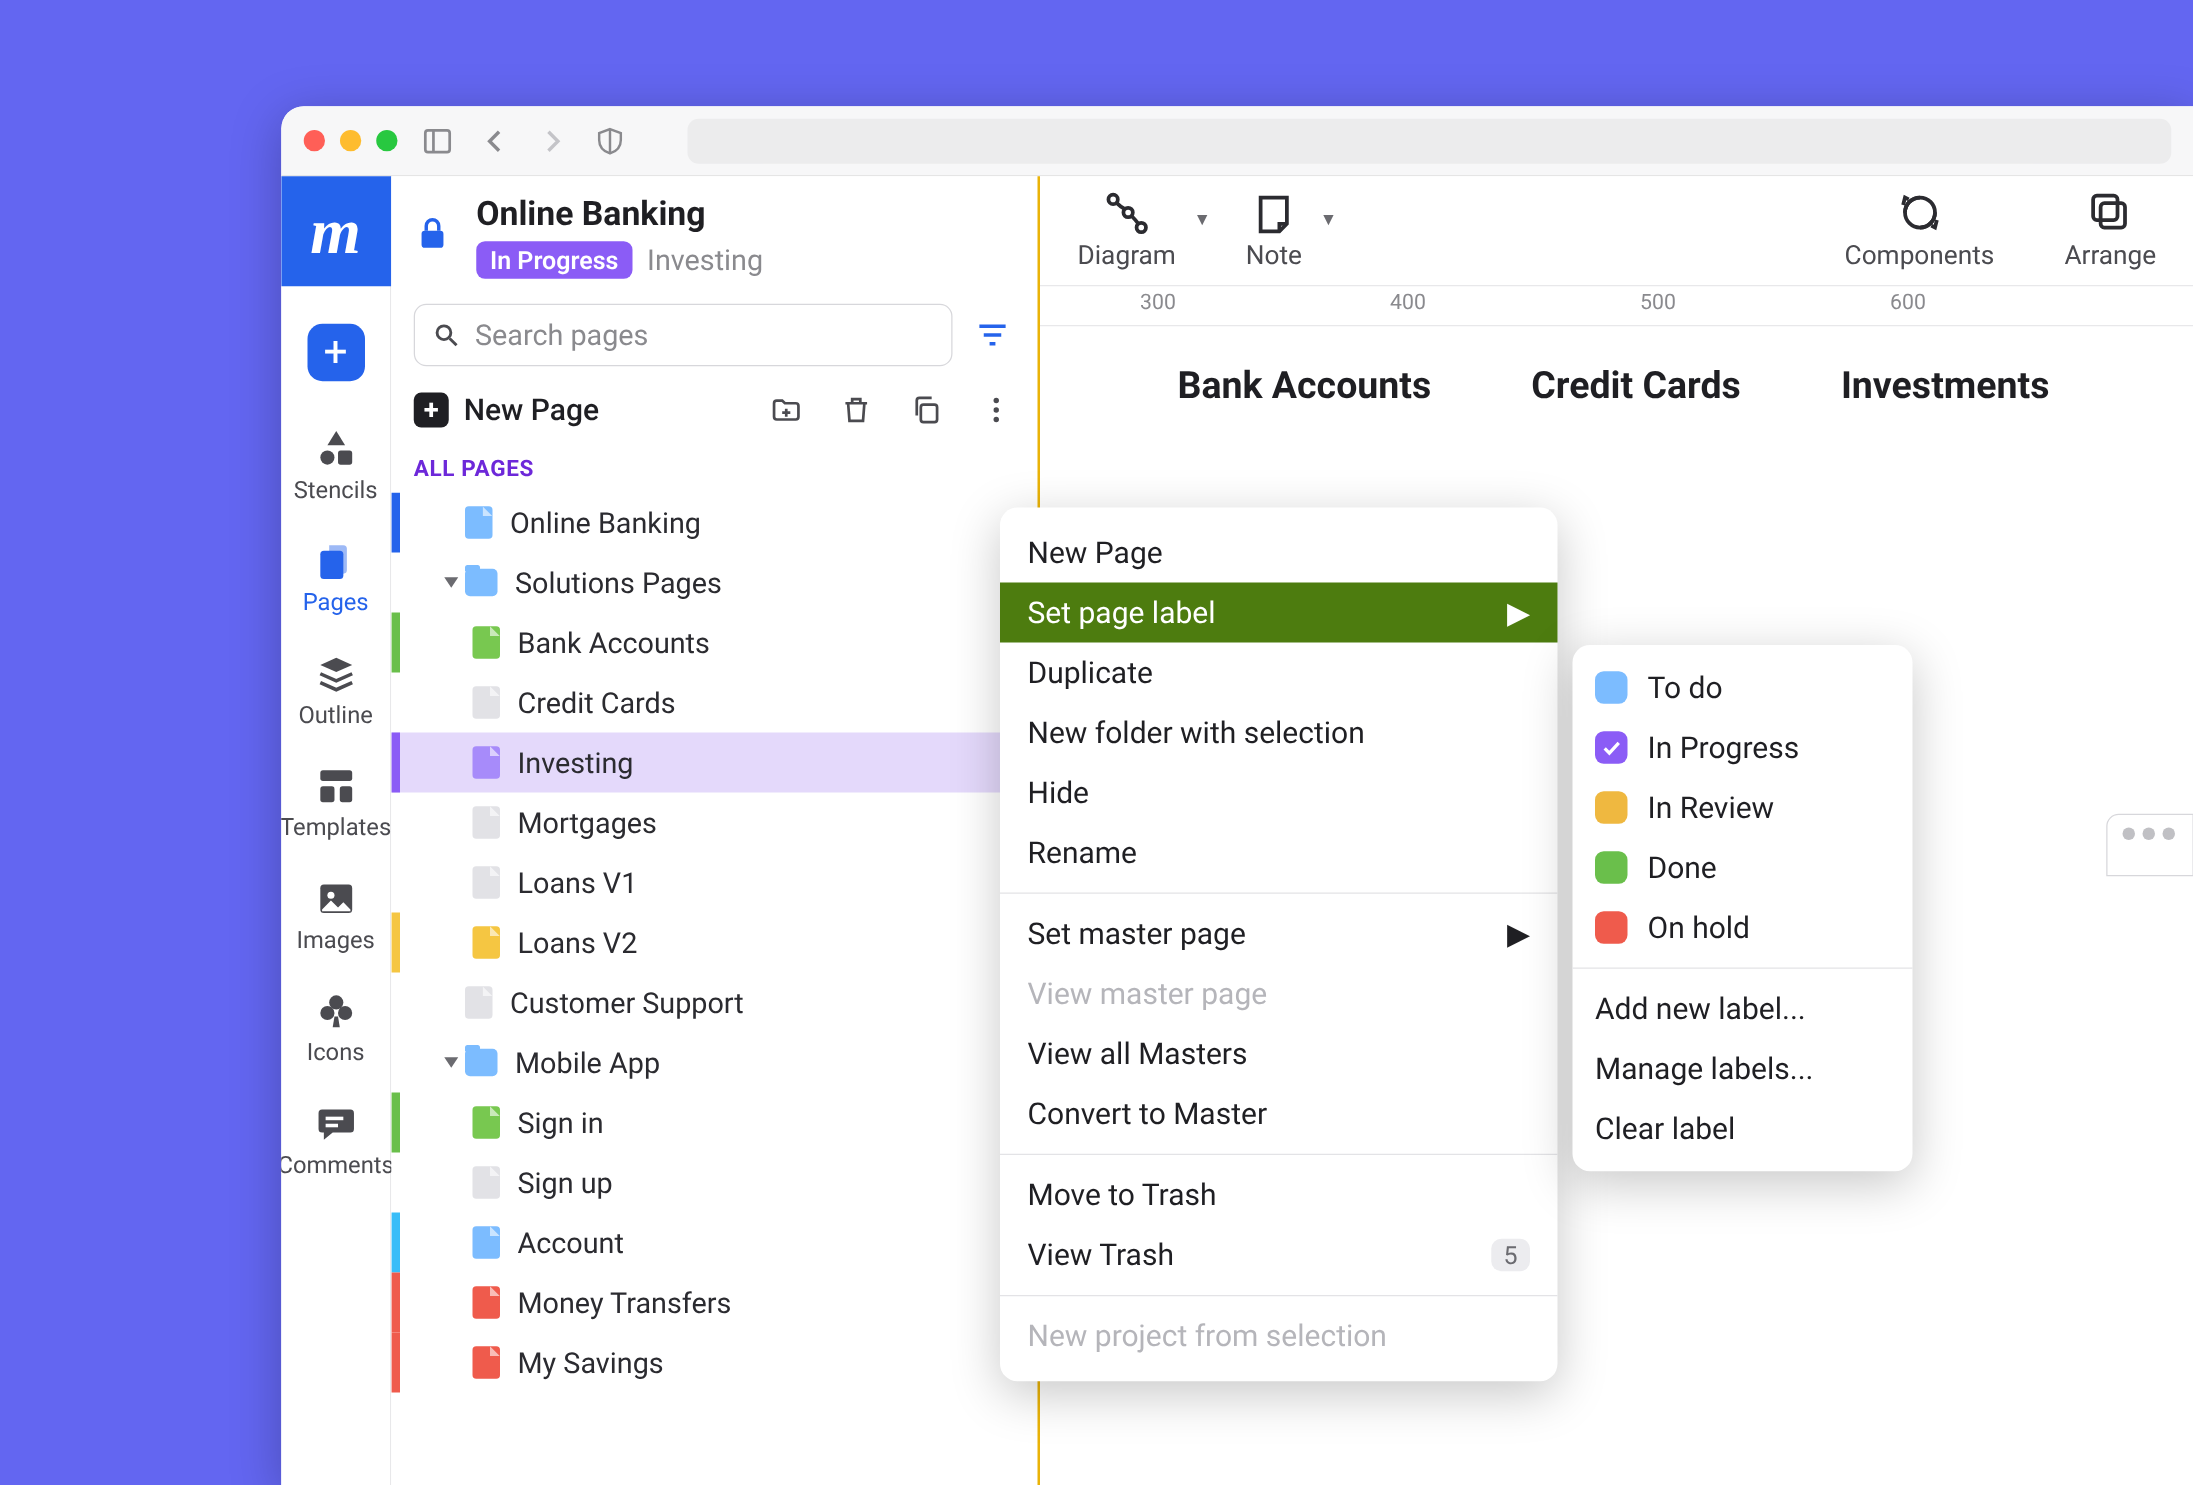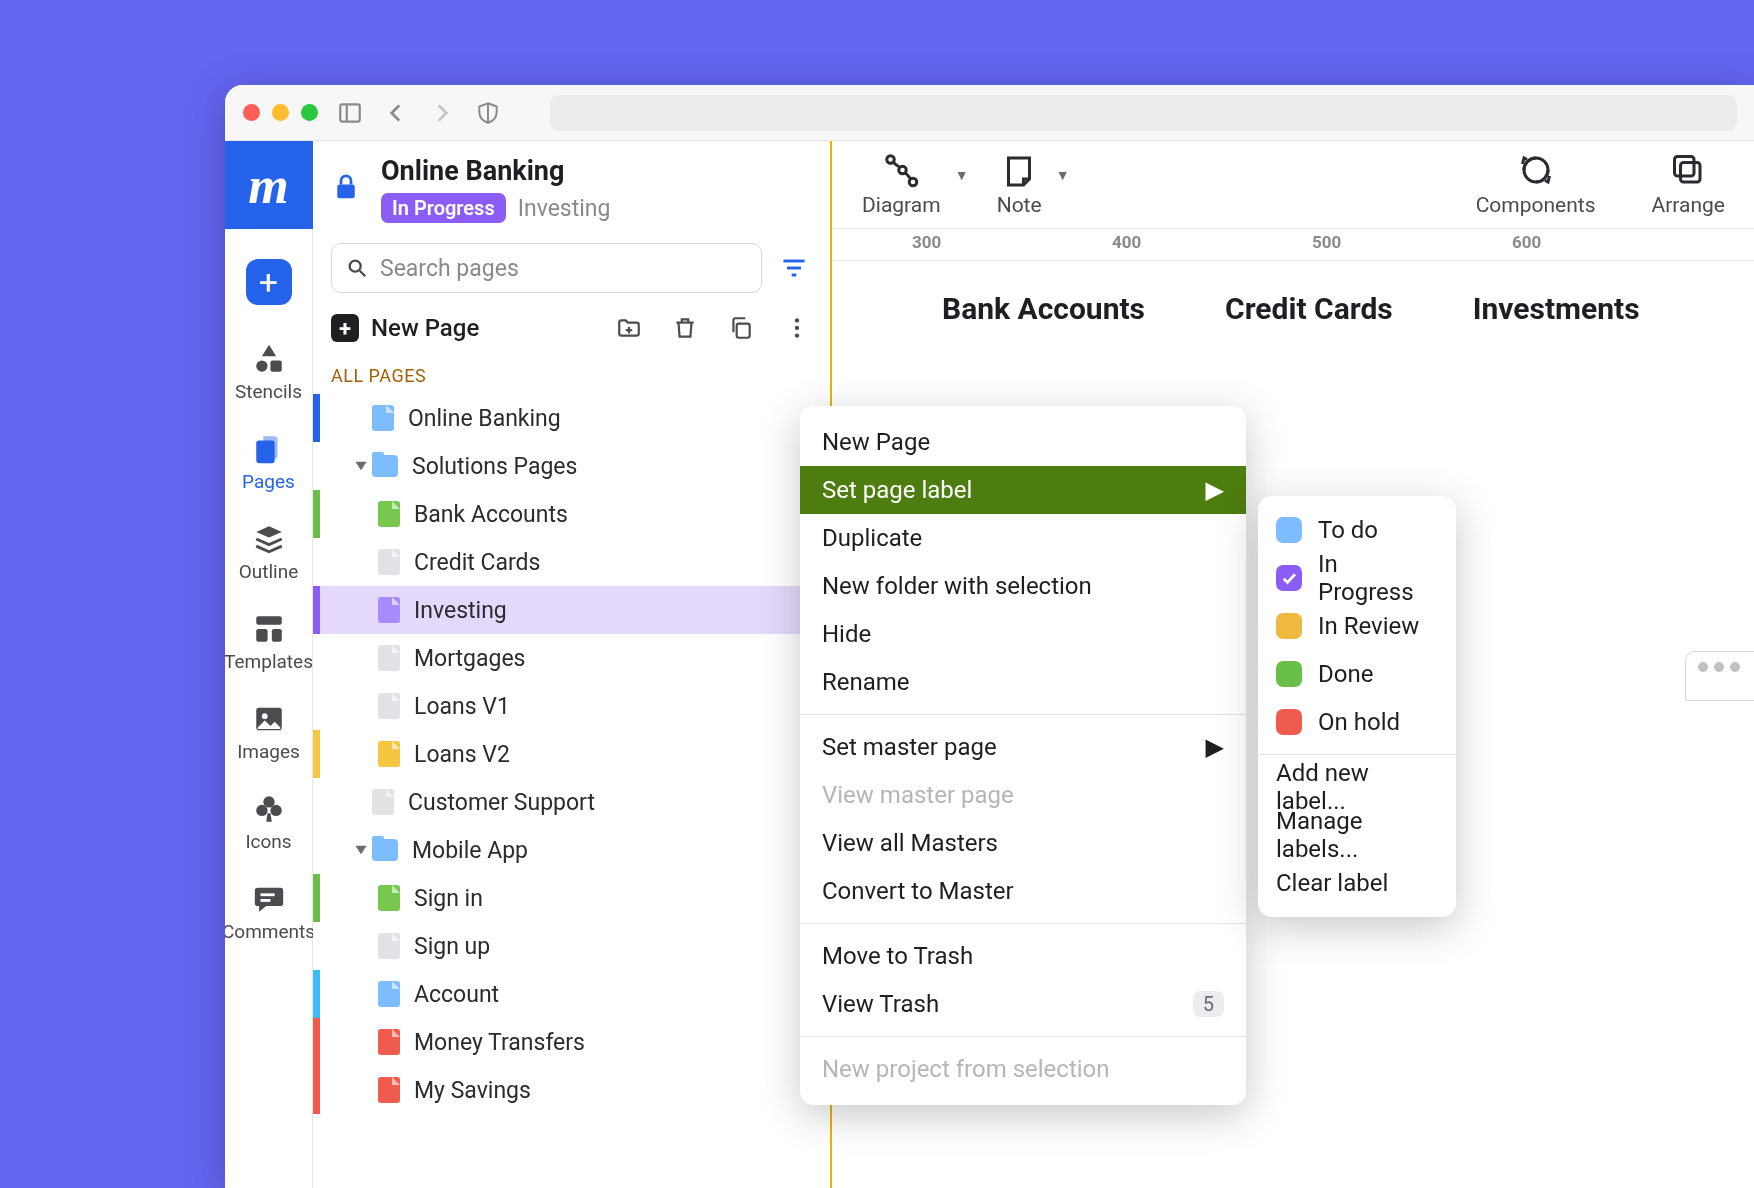--- a/index.html
+++ b/index.html
@@ -60,21 +60,21 @@
 .filter-btn { width: 36px; height: 36px; display: flex; align-items: center; justify-content: center; color: #2563eb; }
 .filter-btn svg { width: 28px; height: 28px; }
 
 .newpage-row { display: flex; align-items: center; padding: 12px 18px 12px 18px; gap: 12px; }
 .np-icon { width: 28px; height: 28px; background: #1f1f23; border-radius: 6px; display: flex; align-items: center; justify-content: center; color: #fff; font-size: 22px; font-weight: 700; }
 .np-label { font-size: 24px; color: #1f1f23; font-weight: 500; }
 .np-spacer { flex: 1; }
 .np-act { width: 30px; height: 30px; display: flex; align-items: center; justify-content: center; color: #4b4b50; margin-left: 14px; }
 .np-act svg { width: 26px; height: 26px; }
 
-.section-label { font-size: 18px; color: #a16207; letter-spacing: 0.5px; padding: 10px 18px 8px 18px; font-weight: 400; }
+.section-label { font-size: 18px; color: #6d28d9; letter-spacing: 0.5px; padding: 10px 18px 8px 18px; font-weight: 700; }
 
 .tree { flex: 1; overflow: auto; }
 .row { display: flex; align-items: center; height: 48px; padding: 0 14px 0 0; font-size: 23px; color: #2b2b30; position: relative; }
 .row .stripe { width: 7px; height: 100%; flex-shrink: 0; }
 .row .indent0 { width: 30px; flex-shrink: 0; }
 .row .indent1 { width: 58px; flex-shrink: 0; }
 .row .caret { width: 22px; flex-shrink: 0; display: flex; align-items: center; justify-content: center; color: #6b6b70; }
 .row .caret svg { width: 14px; height: 14px; }
 .row .doc-icon { width: 22px; height: 26px; flex-shrink: 0; margin-right: 14px; border-radius: 3px; position: relative; }
 .row .doc-icon::after { content: ""; position: absolute; top: 0; right: 0; width: 8px; height: 8px; background: rgba(255,255,255,0.6); clip-path: polygon(0 0, 100% 100%, 0 100%); }
@@ -83,38 +83,38 @@
 .row.selected { background: #e4d9fb; }
 .row .label { white-space: nowrap; overflow: hidden; text-overflow: ellipsis; }
 
 
 .canvas { background: #fff; position: relative; }
 .toolbar { height: 88px; display: flex; align-items: flex-start; padding: 10px 30px 0 30px; gap: 56px; border-bottom: 1px solid #e8e8ea; }
 .tool { display: flex; flex-direction: column; align-items: center; gap: 4px; color: #4b4b50; font-size: 21px; position: relative; }
 .tool .ticon { width: 40px; height: 38px; display:flex; align-items:center; justify-content:center; color:#2b2b30; }
 .tool .ticon svg { width: 36px; height: 36px; }
 .tool-dd { position: absolute; right: -28px; top: 16px; color: #6b6b70; font-size: 14px; }
-.ruler { height: 32px; border-bottom: 1px solid #e8e8ea; position: relative; font-size: 17px; color: #8a8a8e; font-weight: bold; }
+.ruler { height: 32px; border-bottom: 1px solid #e8e8ea; position: relative; font-size: 17px; color: #8a8a8e; }
 .ruler span { position: absolute; top: 3px; }
 .content-tabs { display:flex; gap: 80px; padding: 30px 40px 0 110px; font-size: 30px; font-weight: 700; color:#1f1f23; }
 .preview-win { position:absolute; top:510px; right:0; width:70px; height:50px; border:1px solid #d7d7db; border-radius: 10px 0 0 0; background:#fff; }
 .preview-win .pw-dots { display:flex; gap:6px; padding: 10px 0 0 12px;}
 .preview-win .pw-dots span { width:10px; height:10px; border-radius:50%; background:#c0c0c4;}
 
 
 .ctx { position: absolute; top: 406px; left: 800px; width: 446px; background: #fff; border-radius: 14px; box-shadow: 0 10px 40px rgba(0,0,0,0.22); padding: 12px 0; font-size: 24px; color:#1f1f23; z-index: 10; }
 .ctx-item { height: 48px; display:flex; align-items:center; padding: 0 22px; position:relative; }
 .ctx-item.disabled { color:#b5b5ba; }
 .ctx-item.hl { background:#4d7c0f; color:#fff; }
 .ctx-item .arrow { position:absolute; right:22px; }
 .ctx-item .count { position:absolute; right:22px; background:#ececef; color:#6b6b70; border-radius:8px; padding:1px 10px; font-size:20px;}
 .ctx-sep { height:1px; background:#e3e3e6; margin: 8px 0; }
 
 
-.sub { position:absolute; top:496px; left:1258px; width:198px; background:#fff; border-radius:14px; box-shadow: 0 10px 40px rgba(0,0,0,0.22); padding: 10px 0; font-size:24px; color:#1f1f23; z-index:11; }
+.sub { position:absolute; top:516px; left:1258px; width:272px; background:#fff; border-radius:14px; box-shadow: 0 10px 40px rgba(0,0,0,0.22); padding: 10px 0; font-size:24px; color:#1f1f23; z-index:11; }
 .sub-item { height: 48px; display:flex; align-items:center; padding: 0 18px; gap: 16px; }
 .sq { width: 26px; height: 26px; border-radius: 7px; flex-shrink:0; display:flex; align-items:center; justify-content:center; color:#fff;}
 .sq svg { width: 18px; height: 18px; }
 .c-blue-l { background:#7cbcff; }
 .c-green { background:#78c850; }
 .c-grey { background:#e2e2e6; }
 .c-purple { background:#a78bfa; }
 .c-yellow { background:#f5c642; }
 .c-red { background:#ef5b4c; }
 .c-green2 { background:#6abf4b; }

